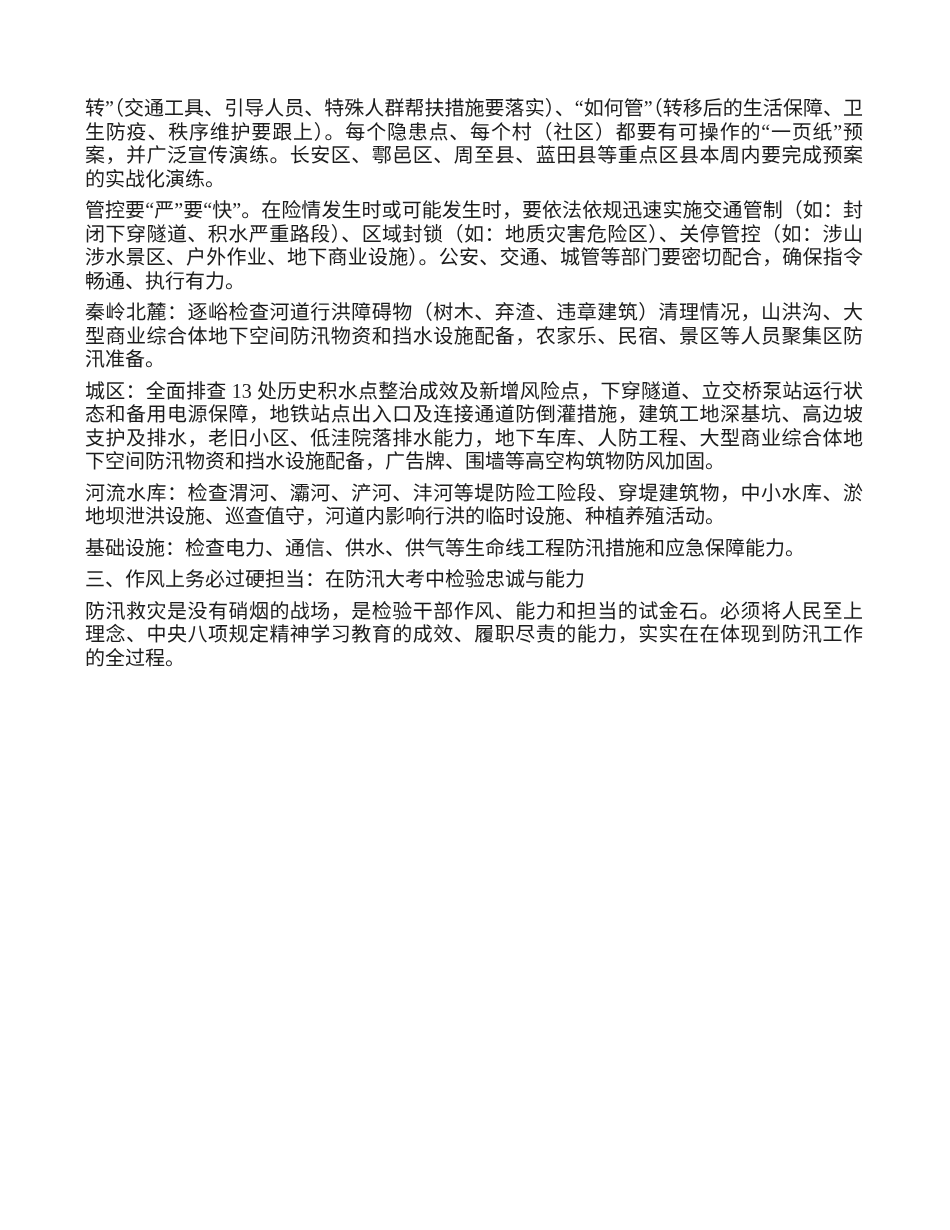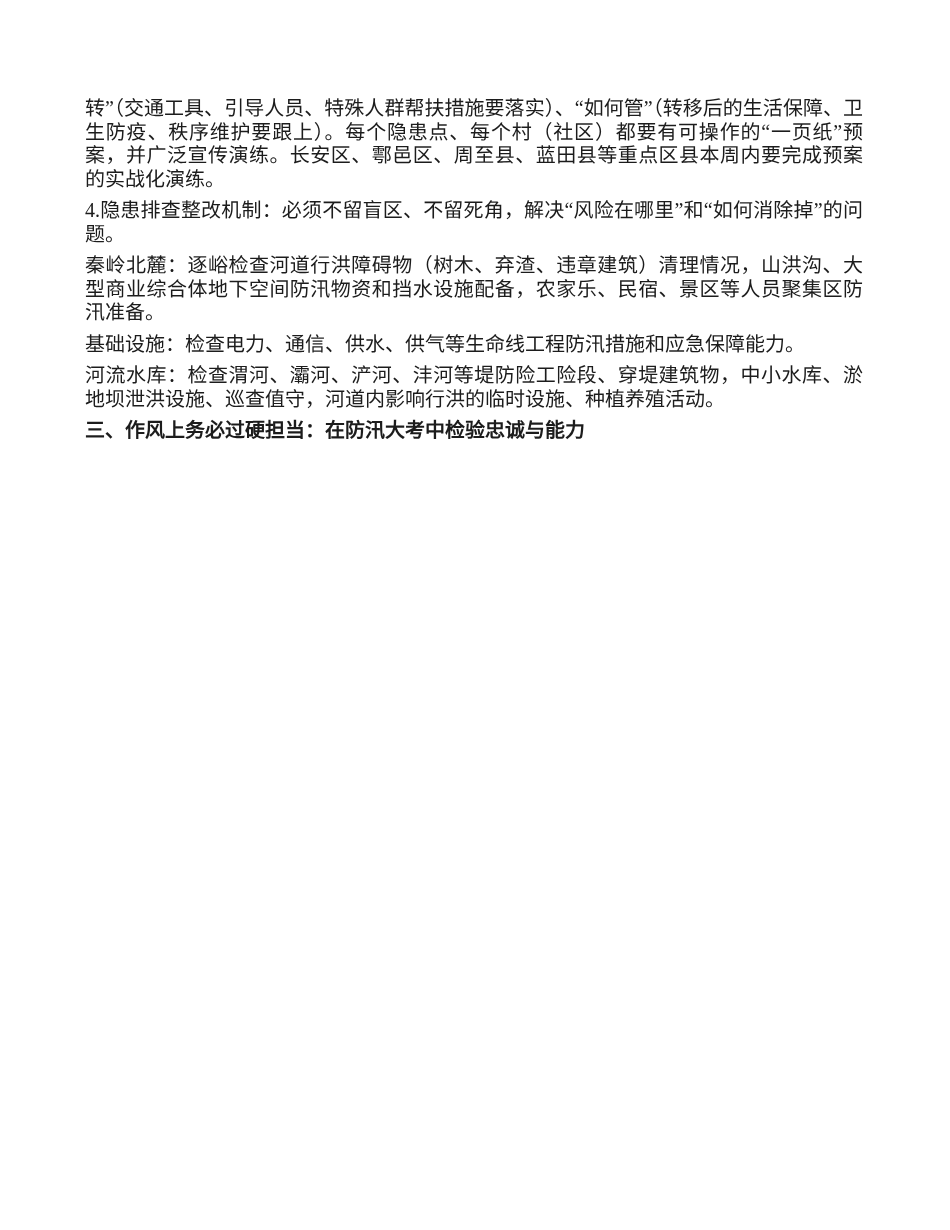--- a/index.html
+++ b/index.html
@@ -24,26 +24,28 @@
     margin: 0 12px 8px 0;
     font-size: 20px;
     line-height: 23.5px;
     text-align: justify;
     text-justify: inter-ideograph;
     word-break: break-all;
     letter-spacing: 0;
   }
   .doc-page p.heading {
     
-    font-weight: bold;
+    font-weight: normal;
   }
 </style>
 </head>
 <body>
 
 <main class="doc-page">
   <p>转”（交通工具、引导人员、特殊人群帮扶措施要落实）、“如何管”（转移后的生活保障、卫生防疫、秩序维护要跟上）。每个隐患点、每个村（社区）都要有可操作的“一页纸”预案，并广泛宣传演练。长安区、鄠邑区、周至县、蓝田县等重点区县本周内要完成预案的实战化演练。</p>
-  <p>4.隐患排查整改机制：必须不留盲区、不留死角，解决“风险在哪里”和“如何消除掉”的问题。</p>
+  <p>管控要“严”要“快”。在险情发生时或可能发生时，要依法依规迅速实施交通管制（如：封闭下穿隧道、积水严重路段）、区域封锁（如：地质灾害危险区）、关停管控（如：涉山涉水景区、户外作业、地下商业设施）。公安、交通、城管等部门要密切配合，确保指令畅通、执行有力。</p>
   <p>秦岭北麓：逐峪检查河道行洪障碍物（树木、弃渣、违章建筑）清理情况，山洪沟、大型商业综合体地下空间防汛物资和挡水设施配备，农家乐、民宿、景区等人员聚集区防汛准备。</p>
+  <p>城区：全面排查 13 处历史积水点整治成效及新增风险点，下穿隧道、立交桥泵站运行状态和备用电源保障，地铁站点出入口及连接通道防倒灌措施，建筑工地深基坑、高边坡支护及排水，老旧小区、低洼院落排水能力，地下车库、人防工程、大型商业综合体地下空间防汛物资和挡水设施配备，广告牌、围墙等高空构筑物防风加固。</p>
+  <p>河流水库：检查渭河、灞河、浐河、沣河等堤防险工险段、穿堤建筑物，中小水库、淤地坝泄洪设施、巡查值守，河道内影响行洪的临时设施、种植养殖活动。</p>
   <p>基础设施：检查电力、通信、供水、供气等生命线工程防汛措施和应急保障能力。</p>
-  <p>河流水库：检查渭河、灞河、浐河、沣河等堤防险工险段、穿堤建筑物，中小水库、淤地坝泄洪设施、巡查值守，河道内影响行洪的临时设施、种植养殖活动。</p>
   <p class="heading">三、作风上务必过硬担当：在防汛大考中检验忠诚与能力</p>
+  <p>防汛救灾是没有硝烟的战场，是检验干部作风、能力和担当的试金石。必须将人民至上理念、中央八项规定精神学习教育的成效、履职尽责的能力，实实在在体现到防汛工作的全过程。</p>
 </main>
 
 </body></html>

